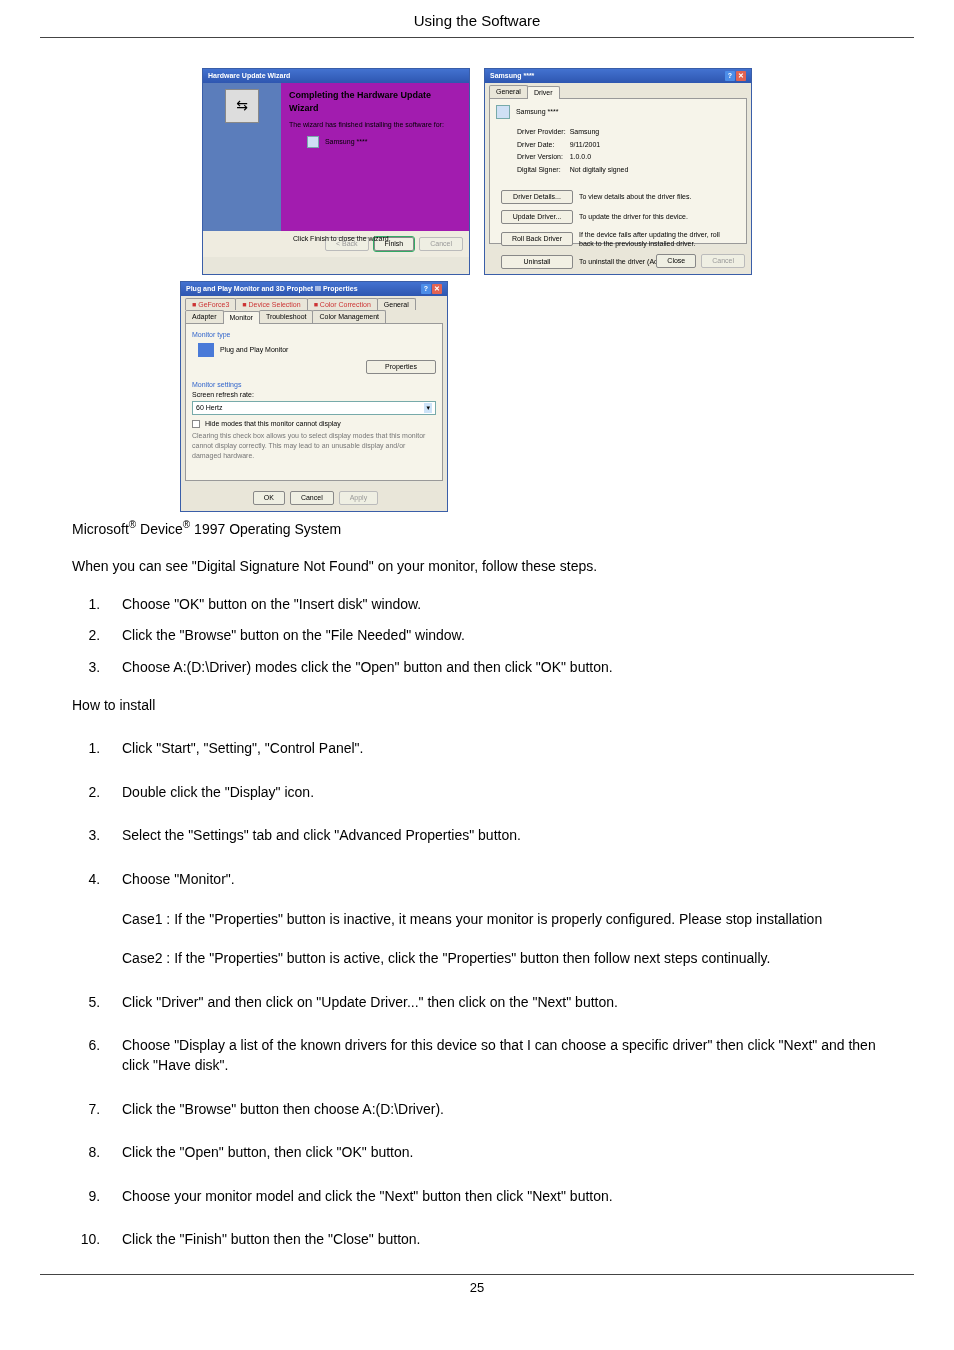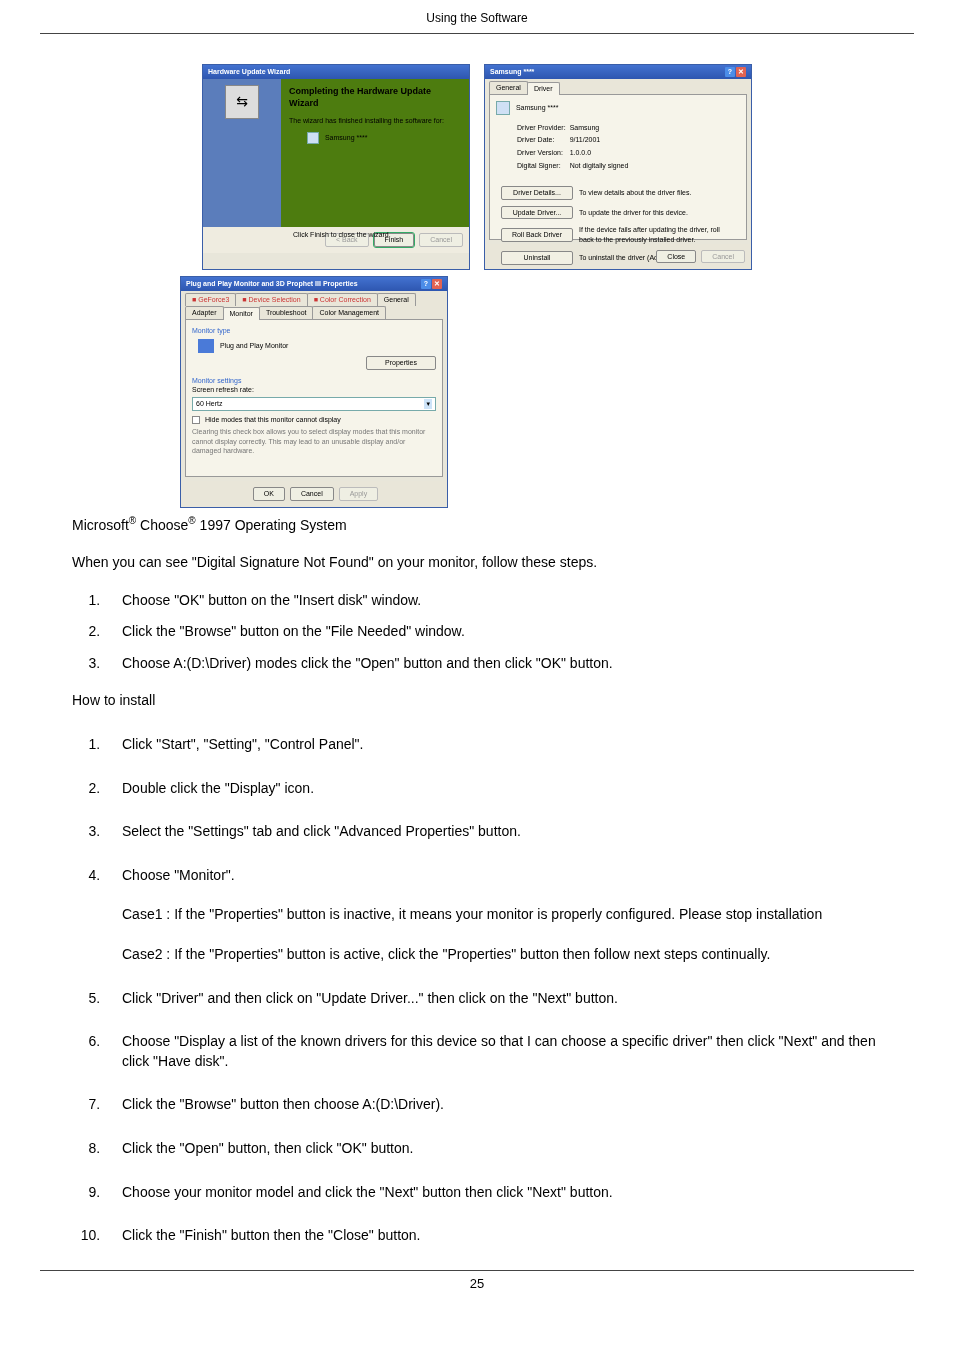--- a/index.html
+++ b/index.html
@@ -7,21 +7,21 @@
     margin: 0;
     font-family: Arial, Helvetica, sans-serif;
     background: #fff;
     color: #000;
     font-size: 14px;
     line-height: 1.4;
     width: 954px;
   }
   .header {
     text-align: center;
-    font-size: 12px;
+    font-size: 15px;
     padding: 10px 0 4px;
   }
   .rule {
     border: none;
     border-top: 1px solid #444;
     margin: 2px 40px 0;
   }
   .content {
     padding: 30px 72px 0;
   }
@@ -62,21 +62,21 @@
   .dlg-left {
     width: 78px;
     background: #5b7dbb;
   }
   .dlg-left .pict{
     margin:6px auto;width:34px;height:34px;border:1px solid #888;background:#ddd;display:flex;align-items:center;justify-content:center;font-size:14px;
   }
   .dlg-right {
     flex: 1;
     padding: 6px 8px;
-    background: #4d7c0f;
+    background: #a21caf;
   }
   .dlg-foot {
     padding: 6px;
     text-align: right;
     background: #efece0;
   }
   .btn {
     display: inline-block;
     background: #efefe3;
     border: 1px solid #888;
@@ -264,21 +264,21 @@
       <div class="dlg-foot" style="background:#e9e6d9;text-align:center">
         <span class="btn">OK</span>
         <span class="btn">Cancel</span>
         <span class="btn disabled">Apply</span>
       </div>
     </div>
   </div>
 
 
   <div style="margin-bottom:18px">
-    <span>Microsoft</span><sup>®</sup><span> Choose</span><sup>®</sup><span> 1997 Operating System</span>
+    <span>Microsoft</span><sup>®</sup><span> Device</span><sup>®</sup><span> 1997 Operating System</span>
   </div>
 
   <div style="margin-bottom:10px">When you can see "Digital Signature Not Found" on your monitor, follow these steps.</div>
 
   <ol class="main nliiiindent">
     <li>Choose "OK" button on the "Insert disk" window.</li>
     <li>Click the "Browse" button on the "File Needed" window.</li>
     <li>Choose A:(D:\Driver) modes click the "Open" button and then click "OK" button.</li>
   </ol>
 

